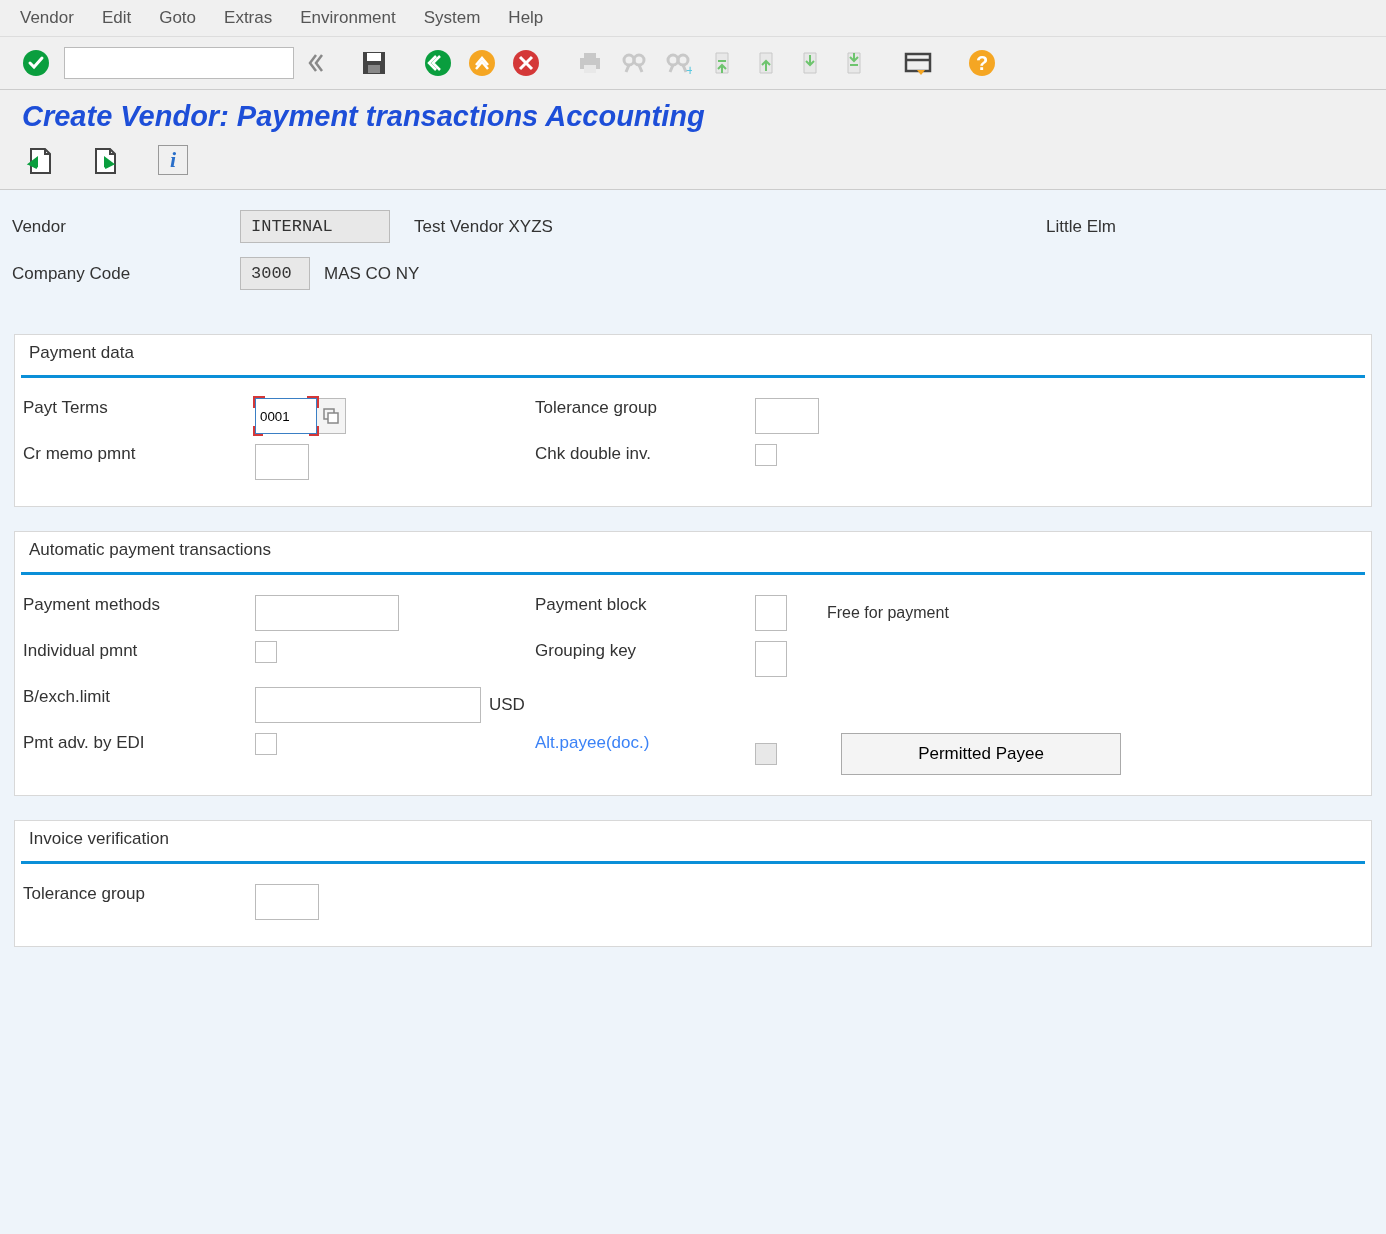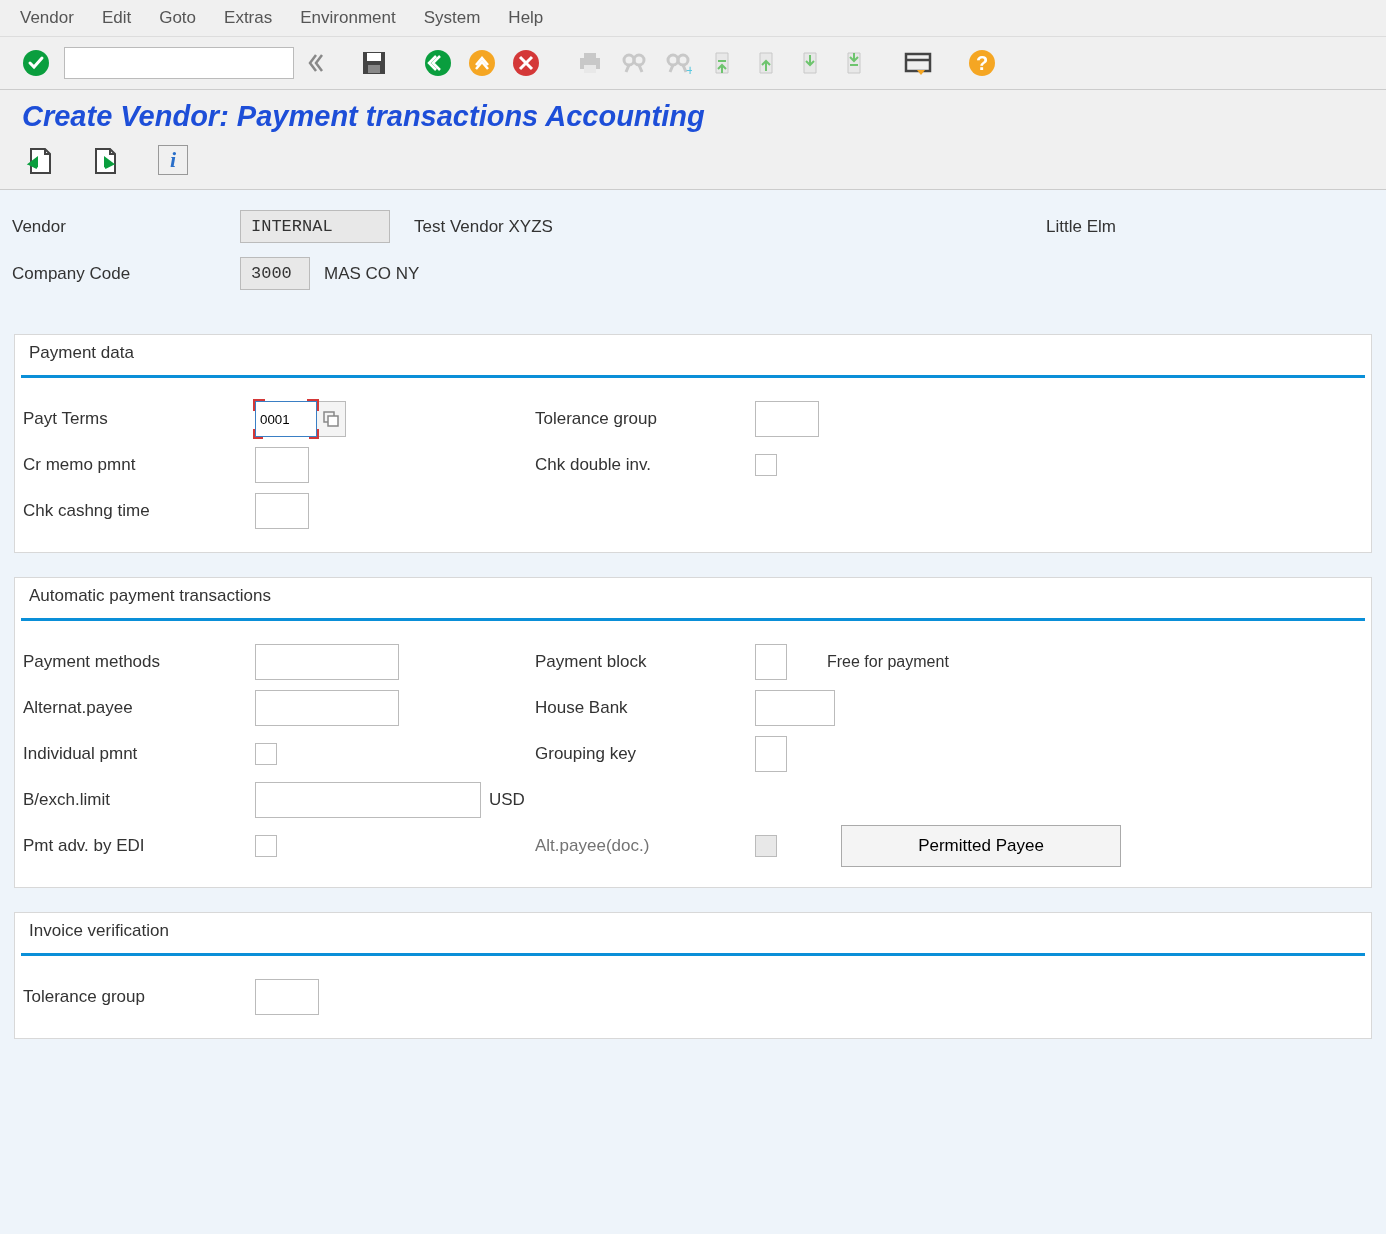--- a/index.html
+++ b/index.html
@@ -71,21 +71,21 @@
       padding-bottom: 18px;
     }
     .group-title {
       font-size: 17px;
       padding: 8px 8px 12px;
       border-bottom: 3px solid #0a8fd8;
       margin: 0 6px 18px;
     }
     .grow {
       display: flex;
-      align-items: center;
+      align-items: flex-start;
       padding: 2px 8px;
       min-height: 46px;
     }
     .col1 { width: 232px; font-size: 17px; }
     .col2 { width: 280px; display: flex; align-items: center; }
     .col3 { width: 220px; font-size: 17px; }
     .col4 { display: flex; align-items: center; gap: 16px; }
     
     .inp {
       border: 1px solid #bbb;
@@ -138,21 +138,21 @@
     }
     .chk.disabled { background: #e8e8e8; cursor: default; }
     
     .btn {
       border: 1px solid #aaa;
       background: #f4f4f4;
       padding: 10px 40px;
       font-size: 17px;
       cursor: pointer;
     }
-    .muted { color: #737373; }
+    .muted { color: #3b82f6; }
     .currency { margin-left: 8px; font-size: 17px; }
   </style>
 </head>
 <body>
 
 <div class="menubar">
   <span>Vendor</span>
   <span>Edit</span>
   <span>Goto</span>
   <span>Extras</span>
@@ -328,52 +328,36 @@
   <div class="grow">
     <div class="col1">Cr memo pmnt</div>
     <div class="col2">
         <input class="inp w-sm" style="">
       </div>
     <div class="col3">Chk double inv.</div>
     <div class="col4">
         <span class="chk"></span>
       </div>
   </div>
-  <div class="grow">
-    <div class="col1">Chk cashng time</div>
-    <div class="col2">
-        <input class="inp w-sm" style="">
-      </div>
-  </div>
 </div>
 
 <div class="group">
   <div class="group-title">Automatic payment transactions</div>
   <div class="grow">
     <div class="col1">Payment methods</div>
     <div class="col2">
         <input class="inp w-lg" style="">
       </div>
     <div class="col3">Payment block</div>
     <div class="col4">
       <input class="inp w-xs" style="">
       <span style="margin-left:24px;">Free for payment</span>
     </div>
   </div>
   <div class="grow">
-    <div class="col1">Alternat.payee</div>
-    <div class="col2">
-        <input class="inp w-lg" style="">
-      </div>
-    <div class="col3">House Bank</div>
-    <div class="col4">
-        <input class="inp w-md" style="">
-      </div>
-  </div>
-  <div class="grow">
     <div class="col1">Individual pmnt</div>
     <div class="col2">
         <span class="chk"></span>
       </div>
     <div class="col3">Grouping key</div>
     <div class="col4">
         <input class="inp w-xs" style="">
       </div>
   </div>
   <div class="grow">

